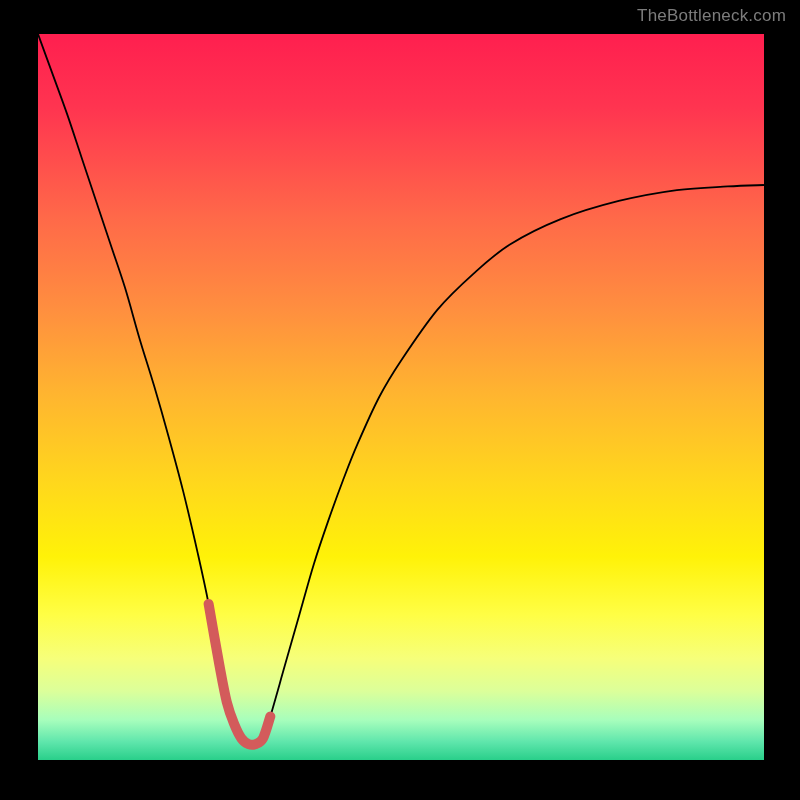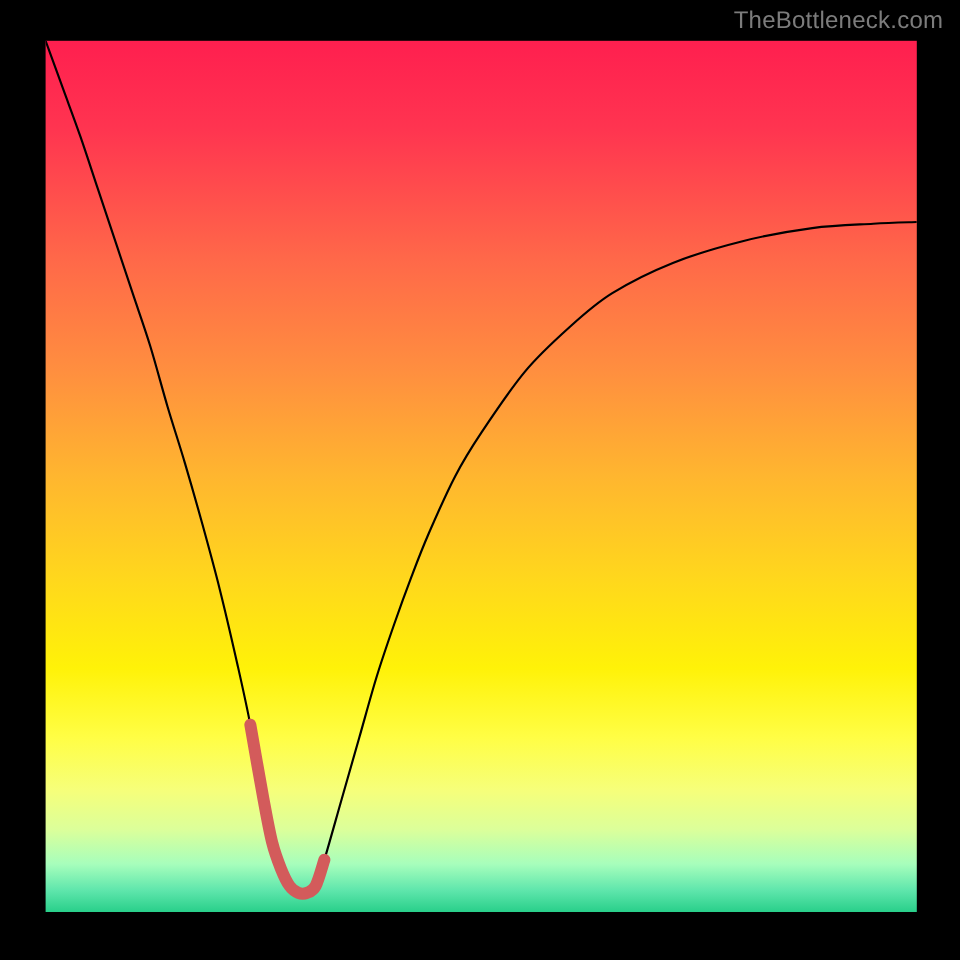--- a/index.html
+++ b/index.html
@@ -17,21 +17,21 @@
     left: 0;
     width: 800px;
     height: 800px;
     background: #000;
   }
   .watermark {
     position: absolute;
     top: 6px;
     right: 14px;
     color: #7c7c7c;
-    font-size: 20px;
+    font-size: 17px;
     font-weight: 500;
     letter-spacing: 0.2px;
     z-index: 20;
   }
   svg {
     position: absolute;
     top: 0;
     left: 0;
   }
 </style>

